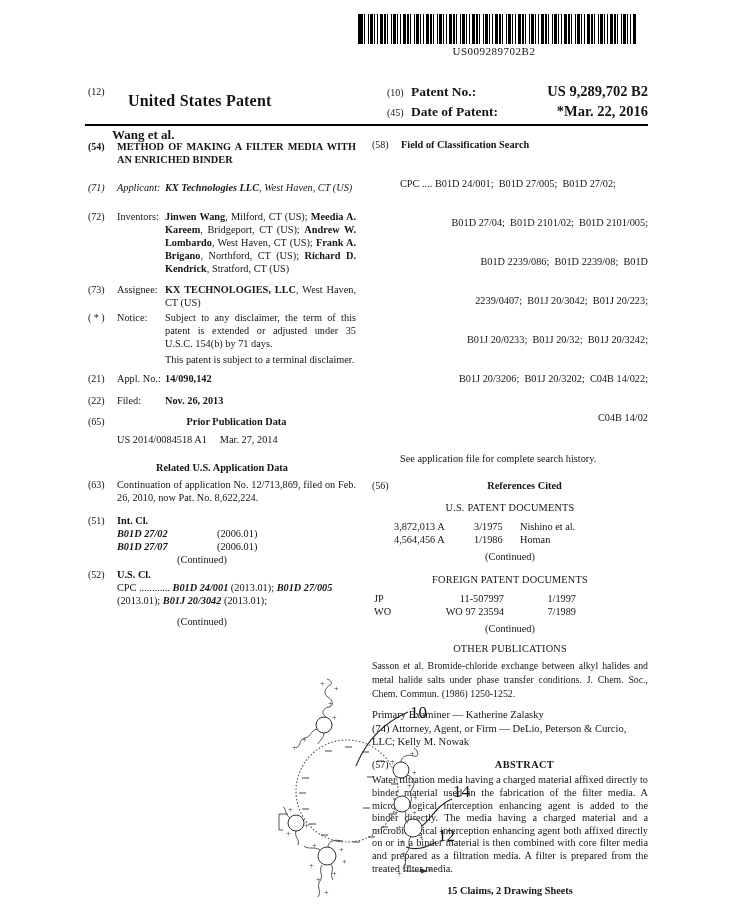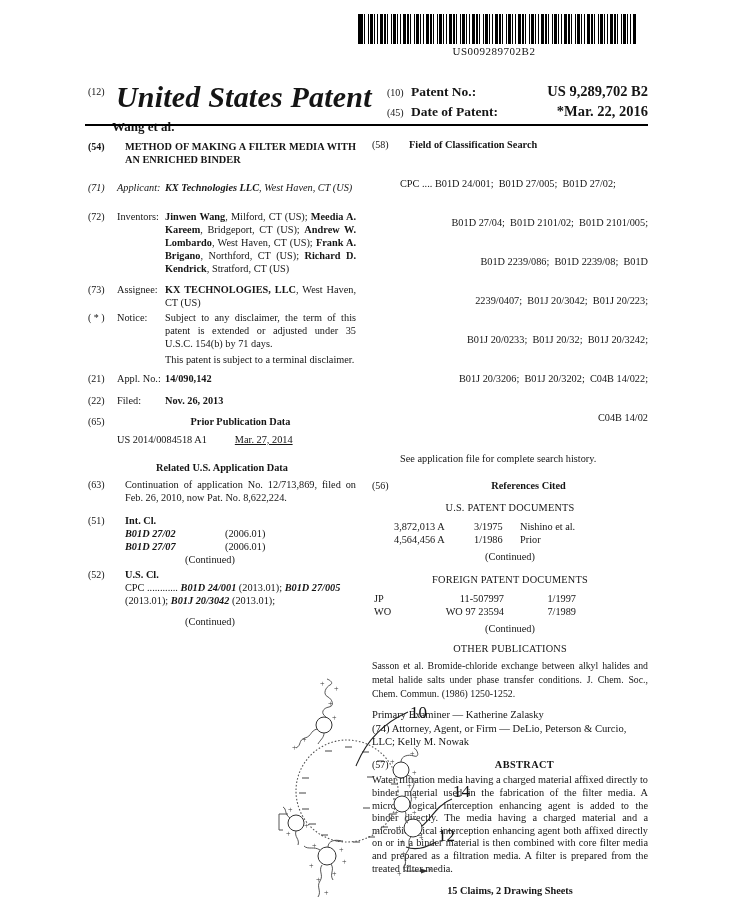--- a/index.html
+++ b/index.html
@@ -22,52 +22,52 @@
       #000 16px,#000 17px,#fff 17px,#fff 19px,
       #000 19px,#000 22px,#fff 22px,#fff 23px);
     border-left:3px solid #000; border-right:3px solid #000;
   }
   .barcode-text { text-align:center; font-size:11px; letter-spacing:.5px; margin-top:1px; }
   
   .hdr { position:absolute; left:88px; top:76px; width:560px; display:flex; }
   .h-left { width:300px; }
   .h-title-row { display:flex; align-items:flex-start; }
   .h-kind { font-size:10px; margin-top:10px; width:24px; }
-  .h-title { font-size:30px; font-weight:bold; letter-spacing:.2px; margin:4px;font-style:italic; }
+  .h-title { font-size:16px; font-weight:bold; letter-spacing:.2px; margin:16px; }
   .h-auth { font-size:13px; font-weight:bold; margin-left:24px; margin-top:1px; }
   .h-right { margin-left:auto; width:262px; padding-top:6px; }
   .h-row { display:flex; align-items:baseline; line-height:19px; }
   .h-num { font-size:10px; width:24px; }
   .h-lbl { font-size:13.5px; font-weight:bold; }
   .h-val { margin-left:auto; font-size:14.5px; font-weight:bold; }
   .rule { position:absolute; left:85px; top:124px; width:563px; border:none; border-top:2px solid #000; margin:0; }
   
   .cols { position:absolute; left:88px; top:138px; width:560px; display:grid; grid-template-columns:268px 276px; column-gap:16px; font-size:10.3px; line-height:13px; }
-  .sec { display:grid; grid-template-columns:29px 1fr;gap:8px; }
+  .sec { display:grid; grid-template-columns:29px 1fr; }
   .sec3 { display:grid; grid-template-columns:29px 48px 1fr; }
   .snum { font-size:10px; }
   .slbl {}
   .sbody { text-align:justify; }
   .b { font-weight:bold; }
   .bi { font-weight:bold; font-style:italic; }
   .i { }
   .center { text-align:center; }
   .caps-head { text-align:center; letter-spacing:.2px; }
   
   .s54 { margin-top:2px; font-weight:bold; }
   .s71 { margin-top:15px;font-style:italic; }
   .s72 { margin-top:16px; }
   .s73 { margin-top:8px; }
   .sNotice { margin-top:2px; }
   .notice-p2 { margin-top:3px; }
   .s21 { margin-top:6px; }
   .s22 { margin-top:9px; }
   .s65 { margin-top:8px; }
   .s65row { margin-left:29px; margin-top:5px; display:flex; }
-  .s65row .pubdate { margin-left:28px;text-decoration:underline; }
+  .s65row .pubdate { margin-left:13px; }
   .relhead { margin-top:15px; font-weight:bold; text-align:center; }
   .s63 { margin-top:4px; }
   .s51 { margin-top:10px; }
   .intcl-row { display:grid; grid-template-columns:100px 1fr; }
   .s52 { margin-top:2px; }
   .uscl-cont { text-align:center; margin-top:8px; }
   
   .s58 { }
   .fcs-lines { margin-left:28px; white-space:pre; }
   .fcs-lines .fl { text-align:right; }
@@ -249,21 +249,21 @@
       <div class="caps-head usdocs-head">U.S. PATENT DOCUMENTS</div>
       <div class="pat-rows">
         <div class="pat-row">
           <span>3,872,013  A</span>
           <span class="pdate">3/1975</span>
           <span>Nishino et al.</span>
         </div>
         <div class="pat-row">
           <span>4,564,456  A</span>
           <span class="pdate">1/1986</span>
-          <span>Prior</span>
+          <span>Homan</span>
         </div>
       </div>
       <div class="cont-r">(Continued)</div>
 
       <div class="caps-head foreign-head">FOREIGN PATENT DOCUMENTS</div>
       <div class="for-rows">
         <div class="for-row">
           <span>JP</span>
           <span class="fnum">11-507997</span>
           <span class="fdate">1/1997</span>

